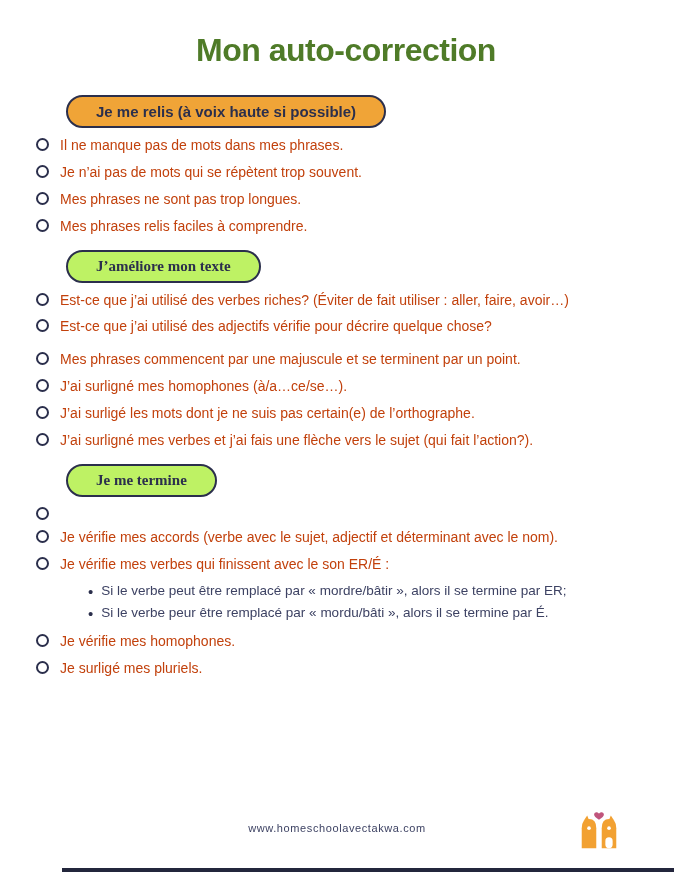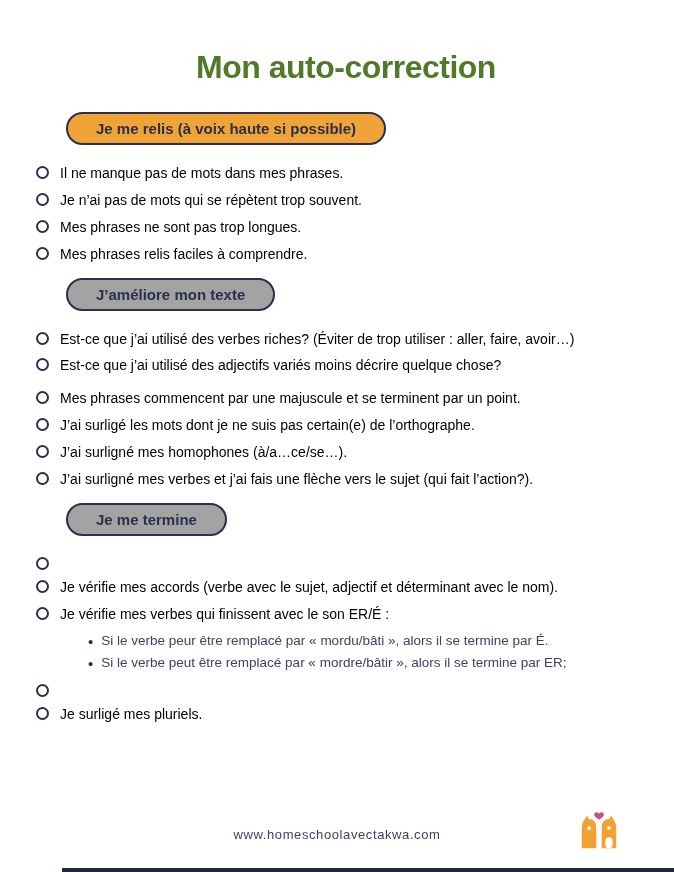--- a/index.html
+++ b/index.html
@@ -5,83 +5,82 @@
   * { box-sizing: border-box; }
   html, body { margin: 0; padding: 0; background: #ffffff; }
   .page {
     position: relative;
     width: 674px;
     height: 872px;
     margin: 0 auto;
     background: #ffffff;
     font-family: "Liberation Sans", sans-serif;
     color: #3d4263;
-    padding: 41px 18px 0 36px;
+    padding: 24px 18px 0 36px;
     overflow: hidden;
   }
   .page-title {
     text-align: center;
     color: #4f7b28;
     font-size: 32px;
     font-weight: bold;
     letter-spacing: -0.5px;
     margin: 8px 0 26px 0;
   }
   .section { margin-bottom: 14px; }
   .pill {
     display: inline-block;
     border: 2.5px solid #2b2f4c;
     border-radius: 20px;
     padding: 6px 28px;
     margin-left: 30px;
-    margin-bottom: 11px;
     font-size: 15px;
     font-weight: bold;
     color: #2b2f4c;
   }
   .pill.orange { background: #f0a437; }
-  .pill.pink   { background: #a3a3a3; }
+  .pill.pink   { background: #bef264; font-family: Liberation Serif, serif; }
   .items { }
   .item {
     display: flex;
     align-items: flex-start;
     gap: 11px;
     margin: 8px 0;
     font-size: 14px;
     line-height: 1.35;
   }
   .checkbox {
     flex: 0 0 auto;
     width: 13px;
     height: 13px;
     border: 2.5px solid #2b2f4c;
     border-radius: 50%;
     background: #ffffff;
     margin-top: 2px;
     cursor: pointer;
   }
-  .item-text { color: #000000; }
+  .item-text { color: #c2410c; }
   .sub-items { margin: 2px 0 6px 52px; }
   .sub-item {
     display: flex;
     align-items: flex-start;
     gap: 8px;
     margin: 2px 0;
     font-size: 13.5px;
     line-height: 1.35;
   }
   .bullet { flex: 0 0 auto; color: #2b2f4c; }
   .bullet::before { content: "•"; font-size: 15px; }
   .footer {
     position: absolute;
     left: 0;
     right: 0;
-    bottom: 30px;
+    bottom: 38px;
     text-align: center;
-    font-size: 13px;
+    font-size: 11px;
     letter-spacing: 0.6px;
     color: #3d4263;
   }
   .brand-logo {
     position: absolute;
     right: 52px;
     bottom: 22px;
     width: 46px;
     height: 40px;
   }
@@ -125,42 +124,42 @@
     </div>
   </section>
 
   <section class="section">
     <div class="pill pink">
       <span>J’améliore mon texte</span>
     </div>
     <div class="items">
       <div class="item">
         <span class="checkbox"></span>
-        <span class="item-text">Est-ce que j’ai utilisé des verbes riches? (Éviter de trop utiliser : aller, faire, avoir…)</span>
-      </div>
-      <div class="item">
-        <span class="checkbox"></span>
-        <span class="item-text">Est-ce que j’ai utilisé des adjectifs variés moins décrire quelque chose?</span>
+        <span class="item-text">Est-ce que j’ai utilisé des verbes riches? (Éviter de fait utiliser : aller, faire, avoir…)</span>
+      </div>
+      <div class="item">
+        <span class="checkbox"></span>
+        <span class="item-text">Est-ce que j’ai utilisé des adjectifs vérifie pour décrire quelque chose?</span>
       </div>
     </div>
   </section>
 
   <section class="section">
     <div class="items">
       <div class="item">
         <span class="checkbox"></span>
         <span class="item-text">Mes phrases commencent par une majuscule et se terminent par un point.</span>
       </div>
       <div class="item">
         <span class="checkbox"></span>
+        <span class="item-text">J’ai surligné mes homophones (à/a…ce/se…).</span>
+      </div>
+      <div class="item">
+        <span class="checkbox"></span>
         <span class="item-text">J’ai surligé les mots dont je ne suis pas certain(e) de l’orthographe.</span>
-      </div>
-      <div class="item">
-        <span class="checkbox"></span>
-        <span class="item-text">J’ai surligné mes homophones (à/a…ce/se…).</span>
       </div>
       <div class="item">
         <span class="checkbox"></span>
         <span class="item-text">J’ai surligné mes verbes et j’ai fais une flèche vers le sujet (qui fait l’action?).</span>
       </div>
     </div>
   </section>
 
   <section class="section">
     <div class="pill pink">
@@ -172,31 +171,32 @@
       </div>
       <div class="item">
         <span class="checkbox"></span>
         <span class="item-text">Je vérifie mes accords (verbe avec le sujet, adjectif et déterminant avec le nom).</span>
       </div>
       <div class="item">
         <span class="checkbox"></span>
         <span class="item-text">Je vérifie mes verbes qui finissent avec le son ER/É :</span>
       </div>
       <div class="sub-items">
+        <div class="sub-item">
+          <span class="bullet"></span>
+          <span class="sub-text">Si le verbe peut être remplacé par « mordre/bâtir », alors il se termine par ER;</span>
+        </div>
         <div class="sub-item">
           <span class="bullet"></span>
           <span class="sub-text">Si le verbe peur être remplacé par « mordu/bâti », alors il se termine par É.</span>
         </div>
-        <div class="sub-item">
-          <span class="bullet"></span>
-          <span class="sub-text">Si le verbe peut être remplacé par « mordre/bâtir », alors il se termine par ER;</span>
-        </div>
-      </div>
-      <div class="item">
-        <span class="checkbox"></span>
+      </div>
+      <div class="item">
+        <span class="checkbox"></span>
+        <span class="item-text">Je vérifie mes homophones.</span>
       </div>
       <div class="item">
         <span class="checkbox"></span>
         <span class="item-text">Je surligé mes pluriels.</span>
       </div>
     </div>
   </section>
 
   <div class="footer">www.homeschoolavectakwa.com</div>
 

